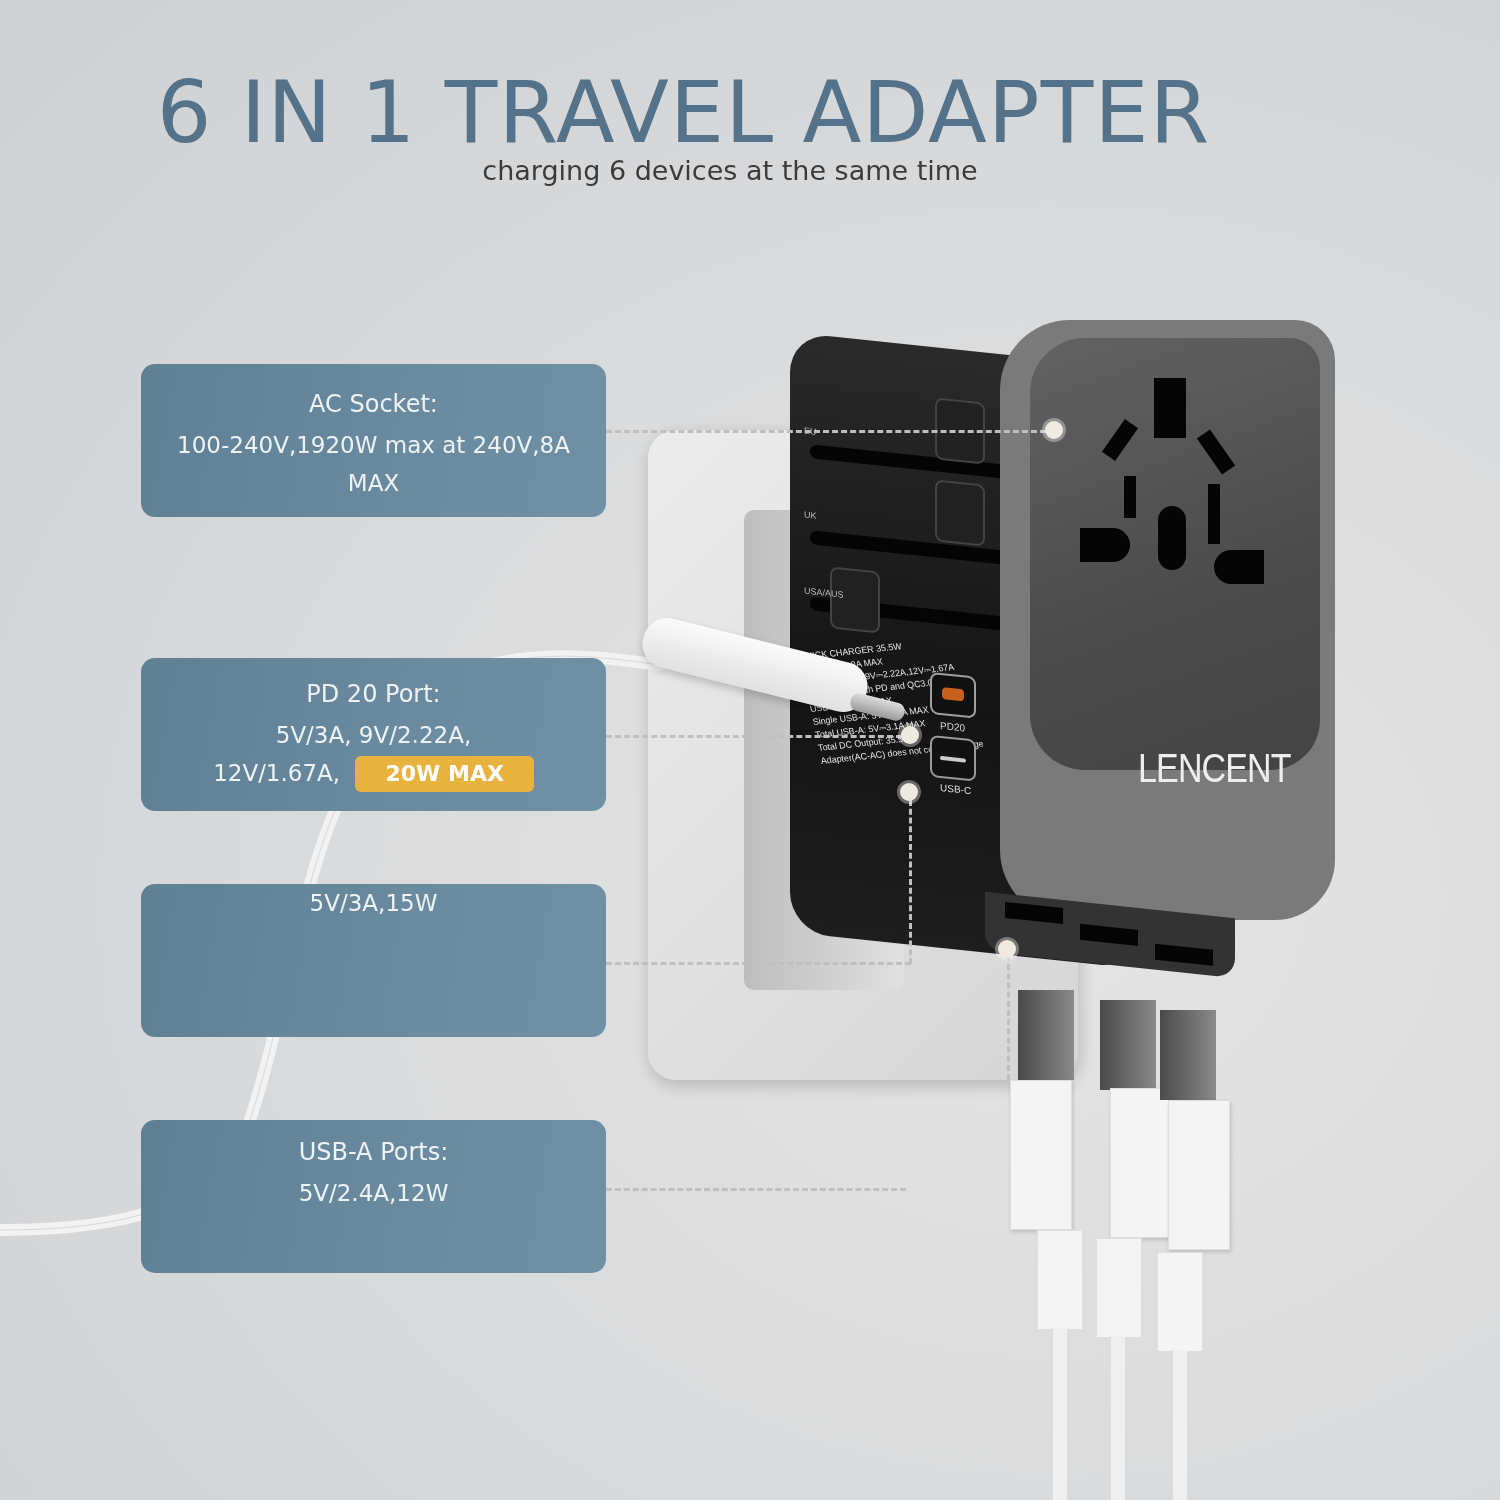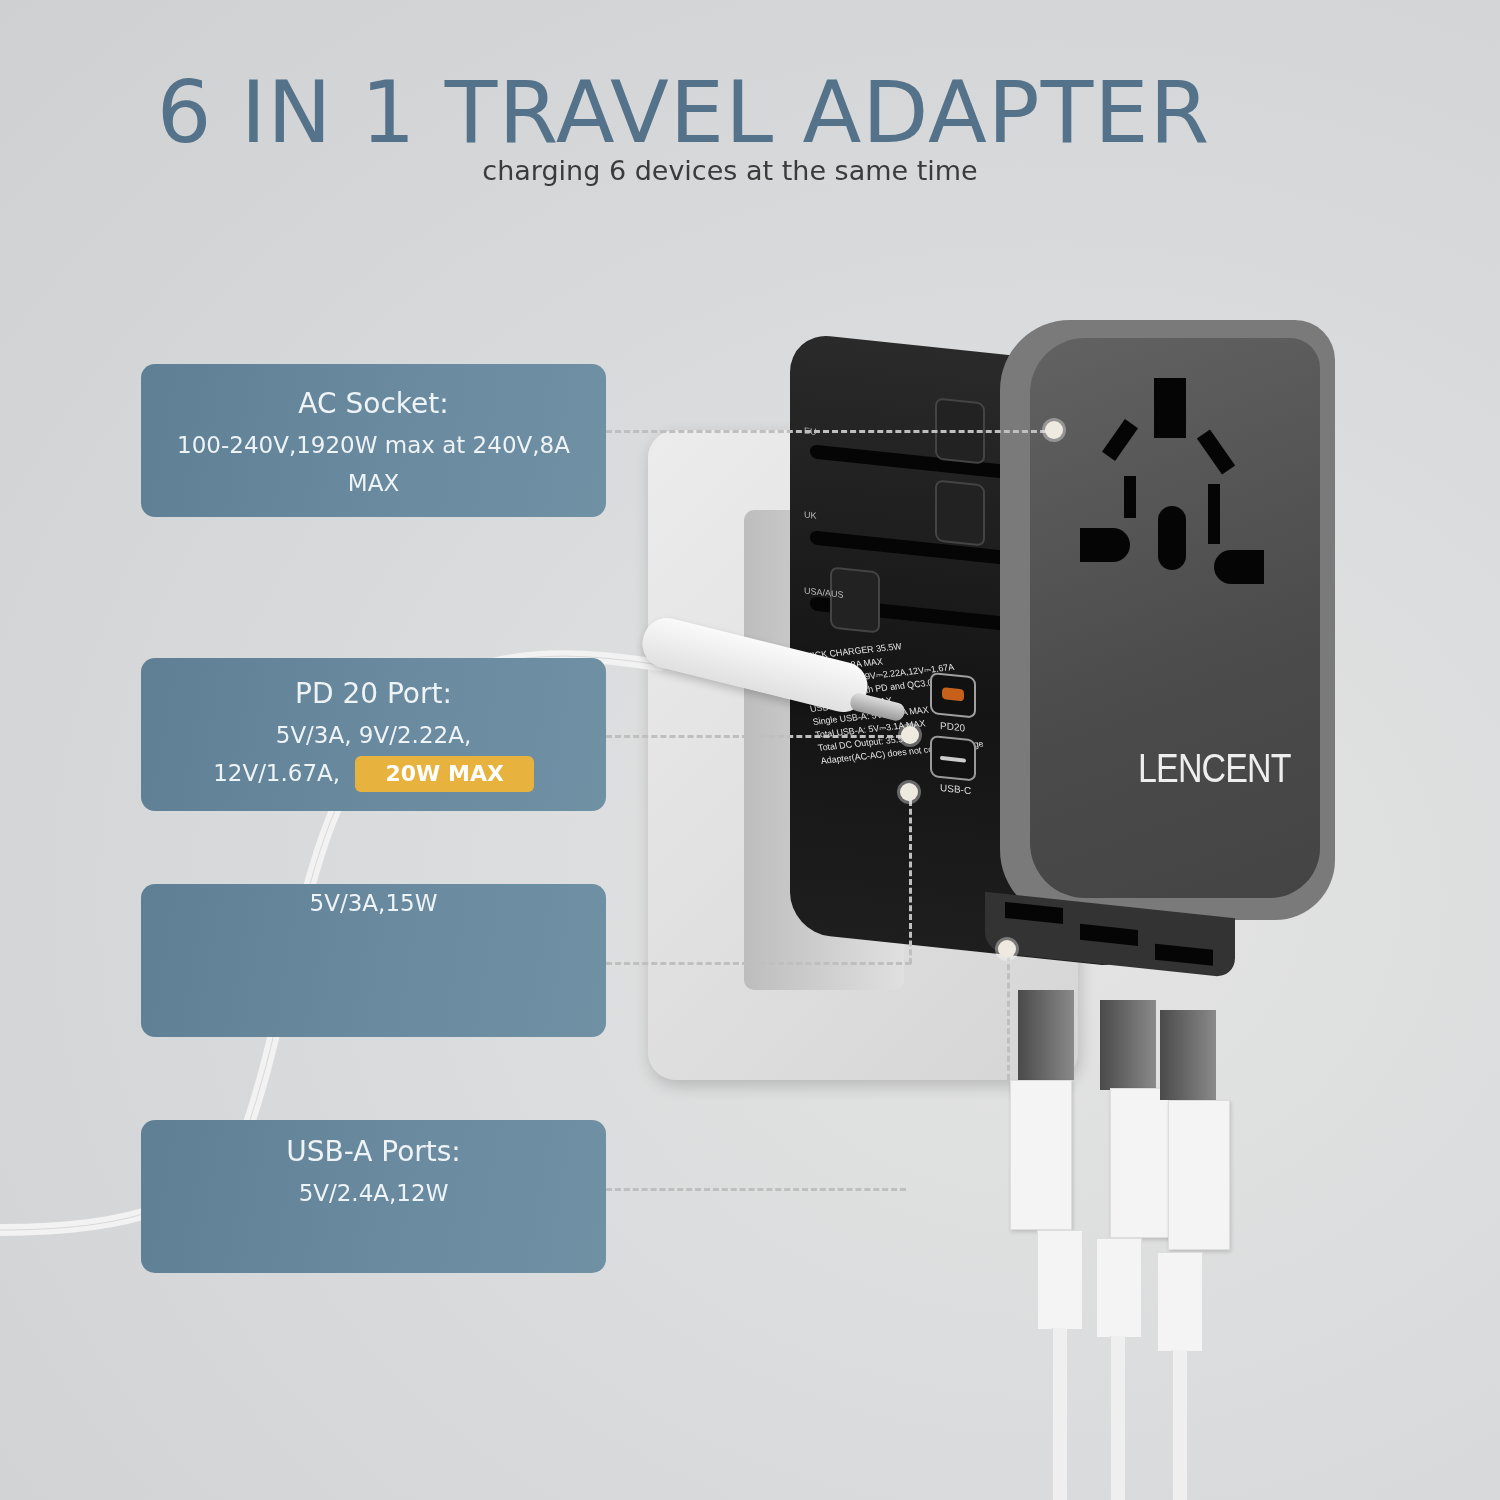--- a/index.html
+++ b/index.html
@@ -22,37 +22,37 @@
          border-radius:40px 20px 30px 40px;transform:skewY(6deg);}
   .slot{position:absolute;left:20px;height:14px;background:#050505;border-radius:7px;width:240px;}
   .slider{position:absolute;width:46px;height:58px;background:#222;border:2px solid #444;border-radius:8px;}
   .side-label{position:absolute;color:#bbb;font-size:9px;font-family:"Liberation Sans",sans-serif;}
   .spec-text{position:absolute;left:8px;top:318px;color:#e6e6e6;font-size:9px;line-height:13px;
          font-family:"Liberation Sans",sans-serif;transform:rotate(-12deg);transform-origin:left top;white-space:pre;}
   .port{position:absolute;width:42px;height:38px;border:2px solid #9a9a9a;border-radius:8px;background:#111;}
   .port-label{position:absolute;color:#ddd;font-size:10px;font-family:"Liberation Sans",sans-serif;}
   .front{position:absolute;left:1000px;top:320px;width:335px;height:600px;
          background:#7a7a7a;border-radius:70px 40px 60px 70px;}
-  .front-inner{position:absolute;left:30px;top:18px;width:290px;height:560px;
+  .front-inner{position:absolute;left:30px;top:18px;width:290px;height:432px;
          background:linear-gradient(160deg,#626262,#4b4b4b 60%,#444);border-radius:55px 30px 50px 55px;}
   .hole{position:absolute;background:#050505;}
   .brand{position:absolute;left:108px;top:408px;color:#eeeeee;font-size:40px;letter-spacing:-1px;
          font-family:"Liberation Sans",sans-serif;transform:scaleX(0.85);transform-origin:left;}
   .bottom{position:absolute;left:985px;top:905px;width:250px;height:60px;background:#333;
          transform:skewY(6deg);border-radius:0 0 20px 20px;}
   .usba-slot{position:absolute;width:58px;height:16px;background:#050505;top:20px;}
   
   .usb-plug{position:absolute;width:60px;background:#f4f4f4;border:1px solid #ddd;box-shadow:1px 2px 4px rgba(0,0,0,0.15);}
   .usb-metal{position:absolute;width:56px;height:90px;background:linear-gradient(90deg,#4a4a4a,#8a8a8a);}
   .usb-neck{position:absolute;width:44px;height:98px;background:#f4f4f4;border:1px solid #ddd;}
   .usb-cord{position:absolute;width:14px;background:#efefef;border-left:1px solid #dcdcdc;}
   
   .card{position:absolute;left:141px;width:465px;height:153px;border-radius:14px;
         background:linear-gradient(100deg,#5f7f94,#6a8ba0 60%,#7090a4);color:#eef3f6;text-align:center;}
-  .card-title{font-size:28px;line-height:44px;margin-top:18px;}
+  .card-title{font-size:24px;line-height:44px;margin-top:18px;}
   .card-body{font-size:23px;line-height:38px;}
   .badge{display:inline-block;background:#e8b23e;color:#fff;font-weight:bold;padding:0 30px;
          border-radius:6px;font-size:22px;line-height:36px;margin-left:8px;}
   .dash-h{position:absolute;height:0;border-top:3px dashed #bfbfbf;}
   .dash-v{position:absolute;width:0;border-left:3px dashed #bfbfbf;}
   .dot{position:absolute;width:18px;height:18px;border-radius:50%;background:#eeeadf;
        box-shadow:0 0 0 3px rgba(255,255,255,0.35);}
   svg.cable{position:absolute;left:0;top:0;}
 </style>
 </head>

